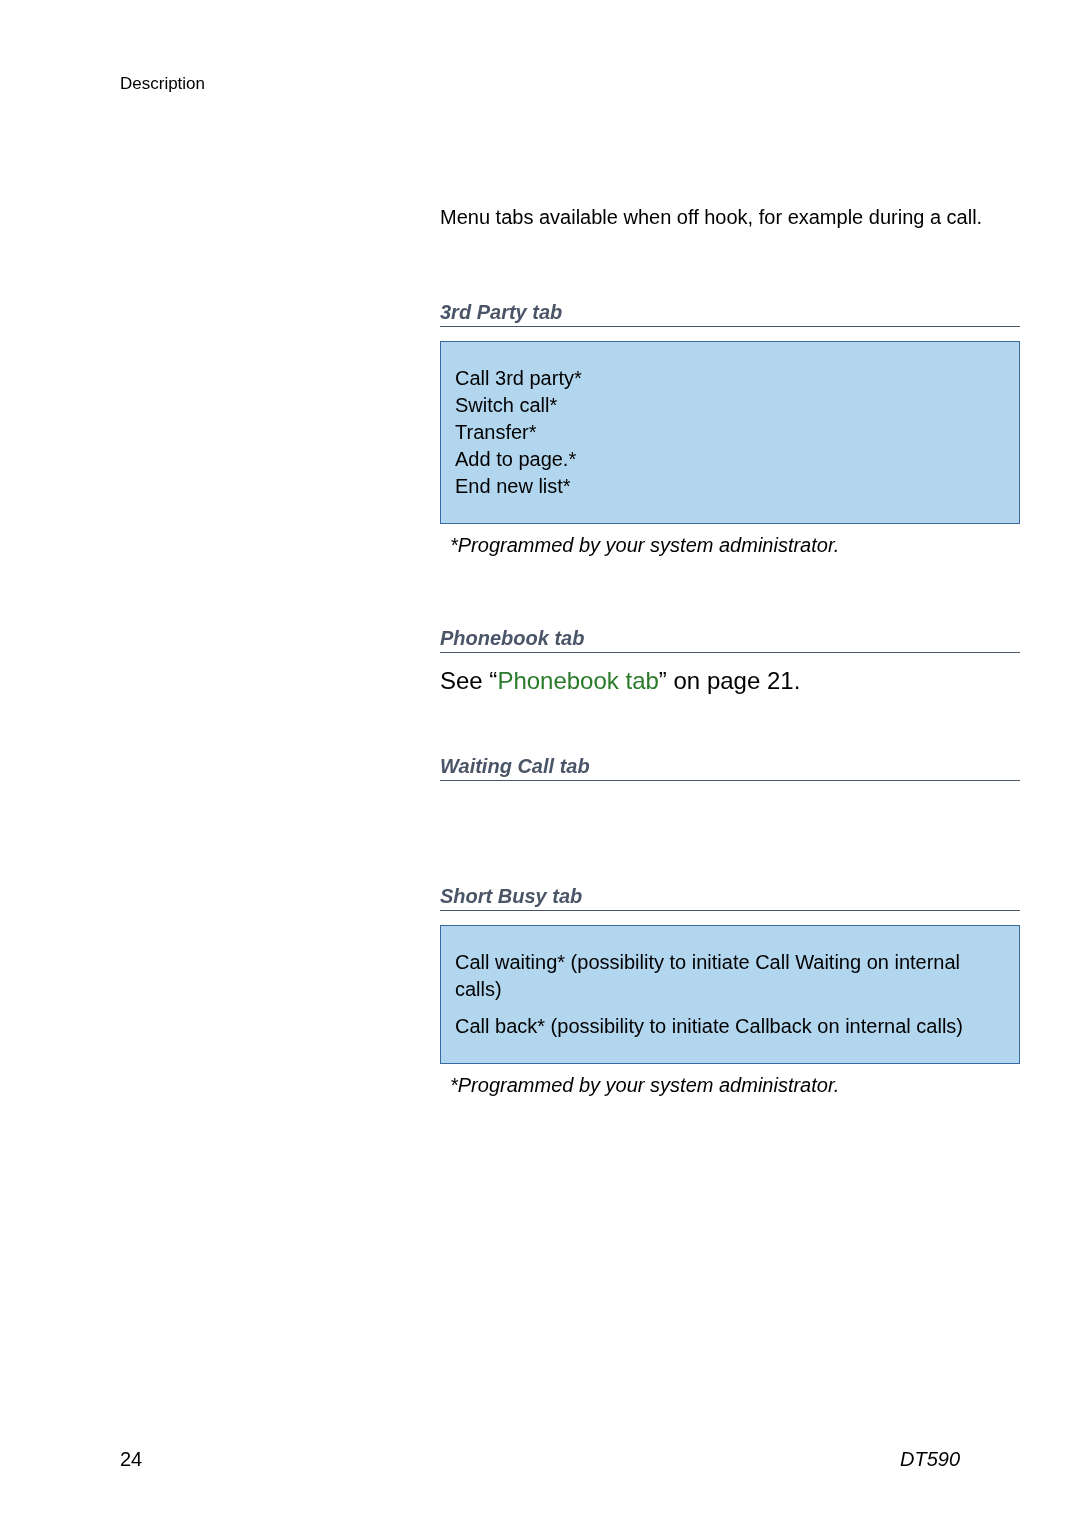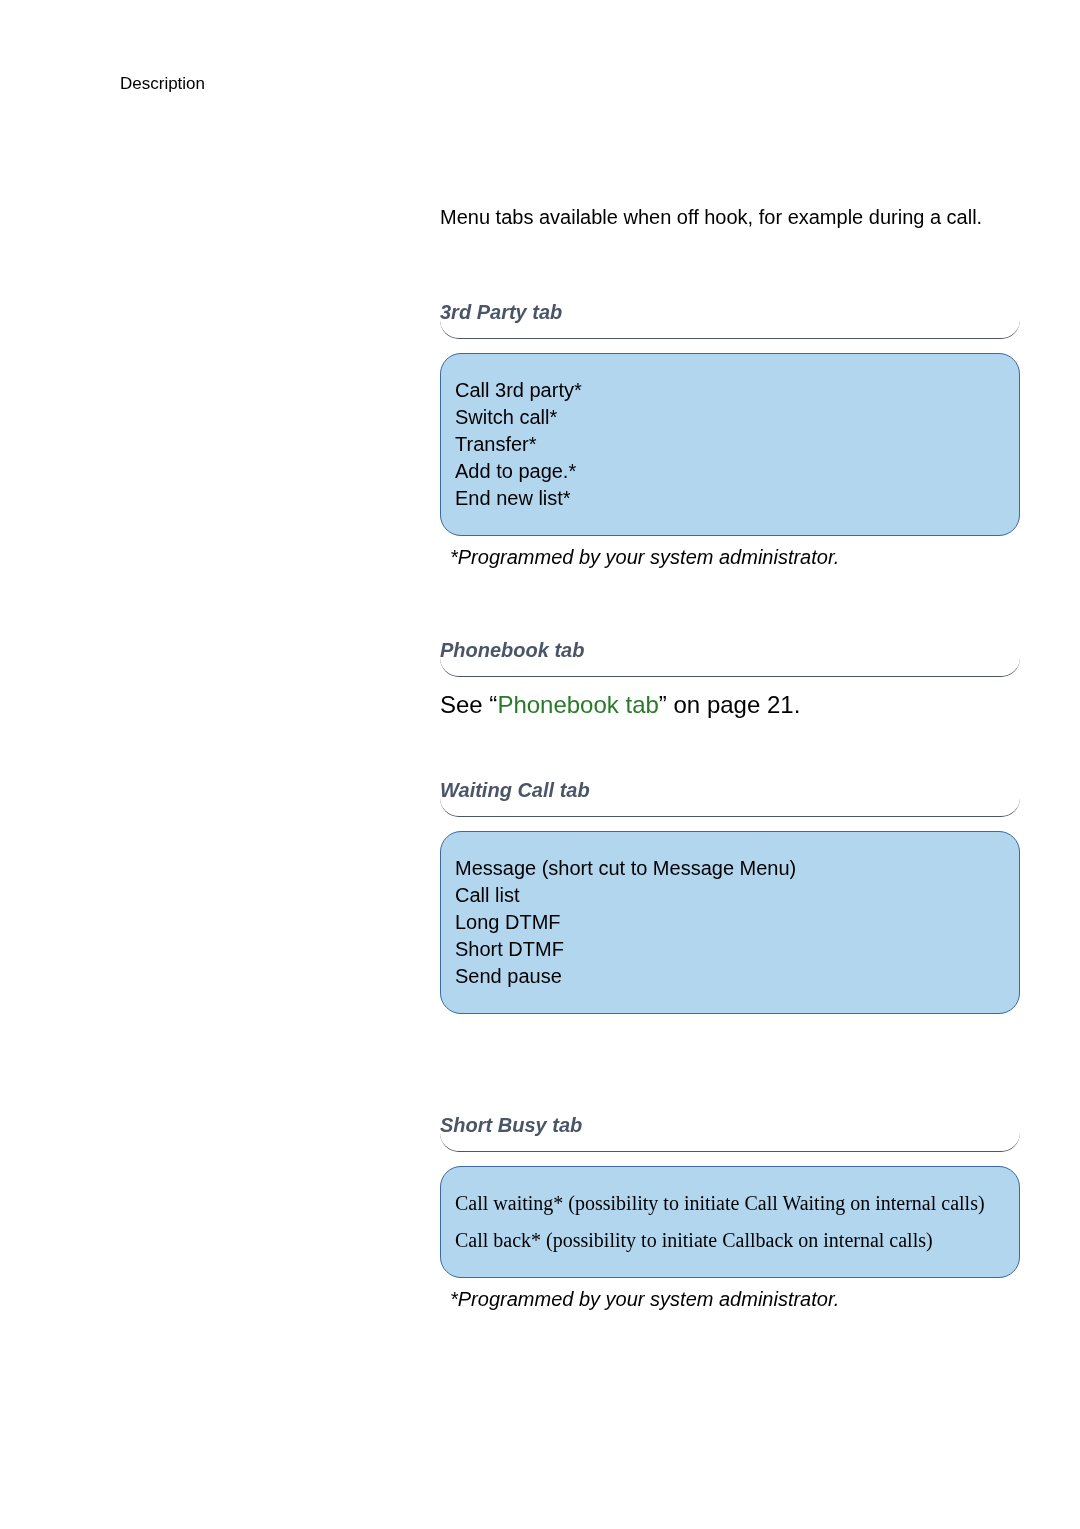--- a/index.html
+++ b/index.html
@@ -1,15 +1,15 @@
 <!DOCTYPE html>
 <html><head>
 <meta charset="utf-8">
 <style>
-  * { box-sizing: border-box; margin: 0; padding: 0; border-radius: 21px; }
+  * { box-sizing: border-box; margin: 0; padding: 0; }
   html, body { width: 1080px; height: 1529px; background: #ffffff; font-family: Arial, Helvetica, sans-serif; color: #000; }
   .page {
     position: relative;
     width: 1080px;
     height: 1529px;
     padding: 74px 120px 60px 120px;
   }
   .running-head {
     font-size: 17px;
     color: #000;
@@ -28,21 +28,21 @@
     font-size: 20px;
     line-height: 1.35;
     margin-bottom: 70px;
   }
   .h2 {
     font-size: 20px;
     font-weight: bold;
     font-style: italic;
     color: #4a5568;
     border-bottom: 1px solid #4a5568;
-    padding-bottom: 14px;
+    padding-bottom: 2px;
     margin-bottom: 14px;
   }
   .box {
     border: 1.5px solid #3a6aa0;
     background: #b3d6ef;
     padding: 23px 14px;
     margin-bottom: 10px;
   }
   .box-line {
     font-size: 20px;
@@ -66,21 +66,21 @@
     left: 120px;
     right: 120px;
     bottom: 58px;
     display: flex;
     justify-content: space-between;
     align-items: baseline;
   }
   .page-num { font-size: 20px; }
   .model { font-size: 20px; font-style: italic; }
   .spacer-md { height: 90px; }
-  .wide-box { width: 580px; font-family: Liberation Serif, serif; }
+  .wide-box { width: 580px; }
 </style>
 </head>
 <body>
 
 <div class="page">
 
   <div class="running-head">Description</div>
 
   <div class="content">
 
@@ -95,33 +95,30 @@
       <div class="box-line">End new list*</div>
     </div>
     <div class="note">*Programmed by your system administrator.</div>
 
     <div class="h2">Phonebook tab</div>
     <div class="see-line">
       <span>See “</span><span class="link">Phonebook tab</span><span>” on page 21.</span>
     </div>
 
     <div class="h2">Waiting Call tab</div>
-    <div class="box">
-      <div class="box-line">Message (short cut to Message Menu)</div>
-      <div class="box-line">Call list</div>
-      <div class="box-line">Long DTMF</div>
-      <div class="box-line">Short DTMF</div>
-      <div class="box-line">Send pause</div>
-    </div>
 
     <div class="spacer-md"></div>
 
     <div class="h2">Short Busy tab</div>
     <div class="box wide-box">
       <div class="box-line" style="margin-bottom:10px;">Call waiting* (possibility to initiate Call Waiting on internal calls)</div>
       <div class="box-line">Call back* (possibility to initiate Callback on internal calls)</div>
     </div>
     <div class="note">*Programmed by your system administrator.</div>
 
   </div>
 
+  <div class="footer">
+    <div class="page-num">24</div>
+    <div class="model">DT590</div>
+  </div>
 
 </div>
 
 </body></html>

